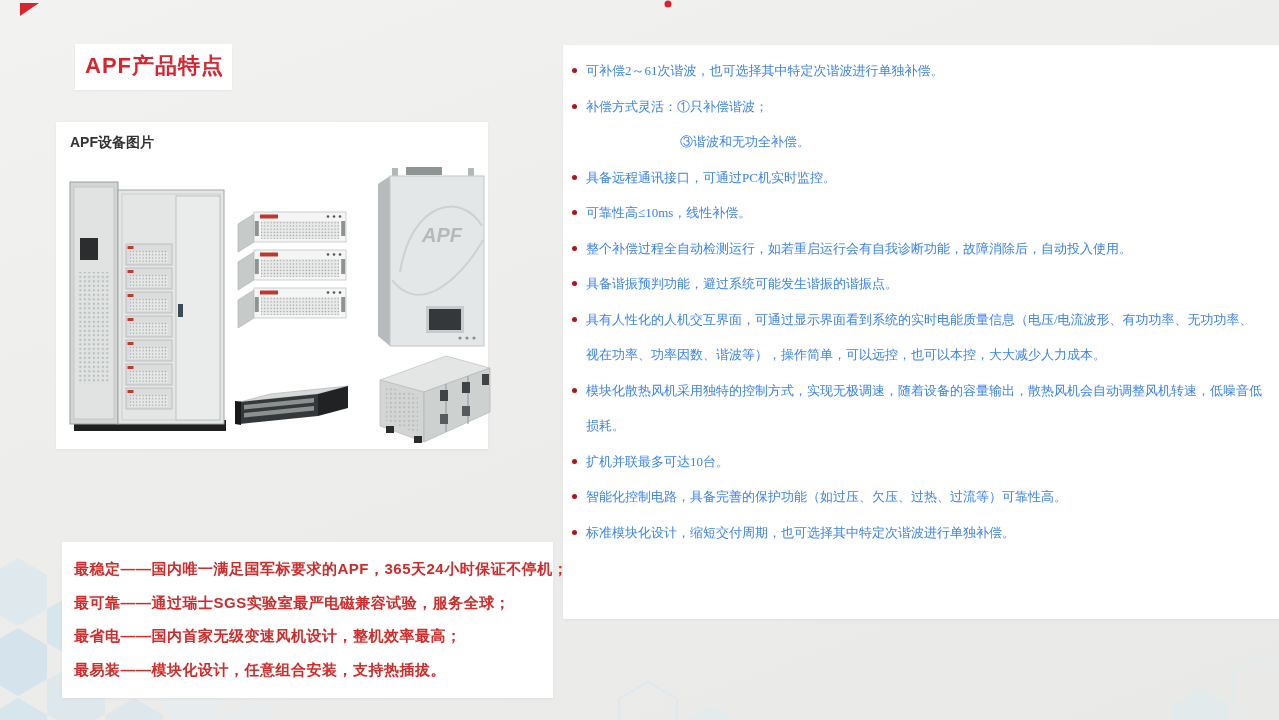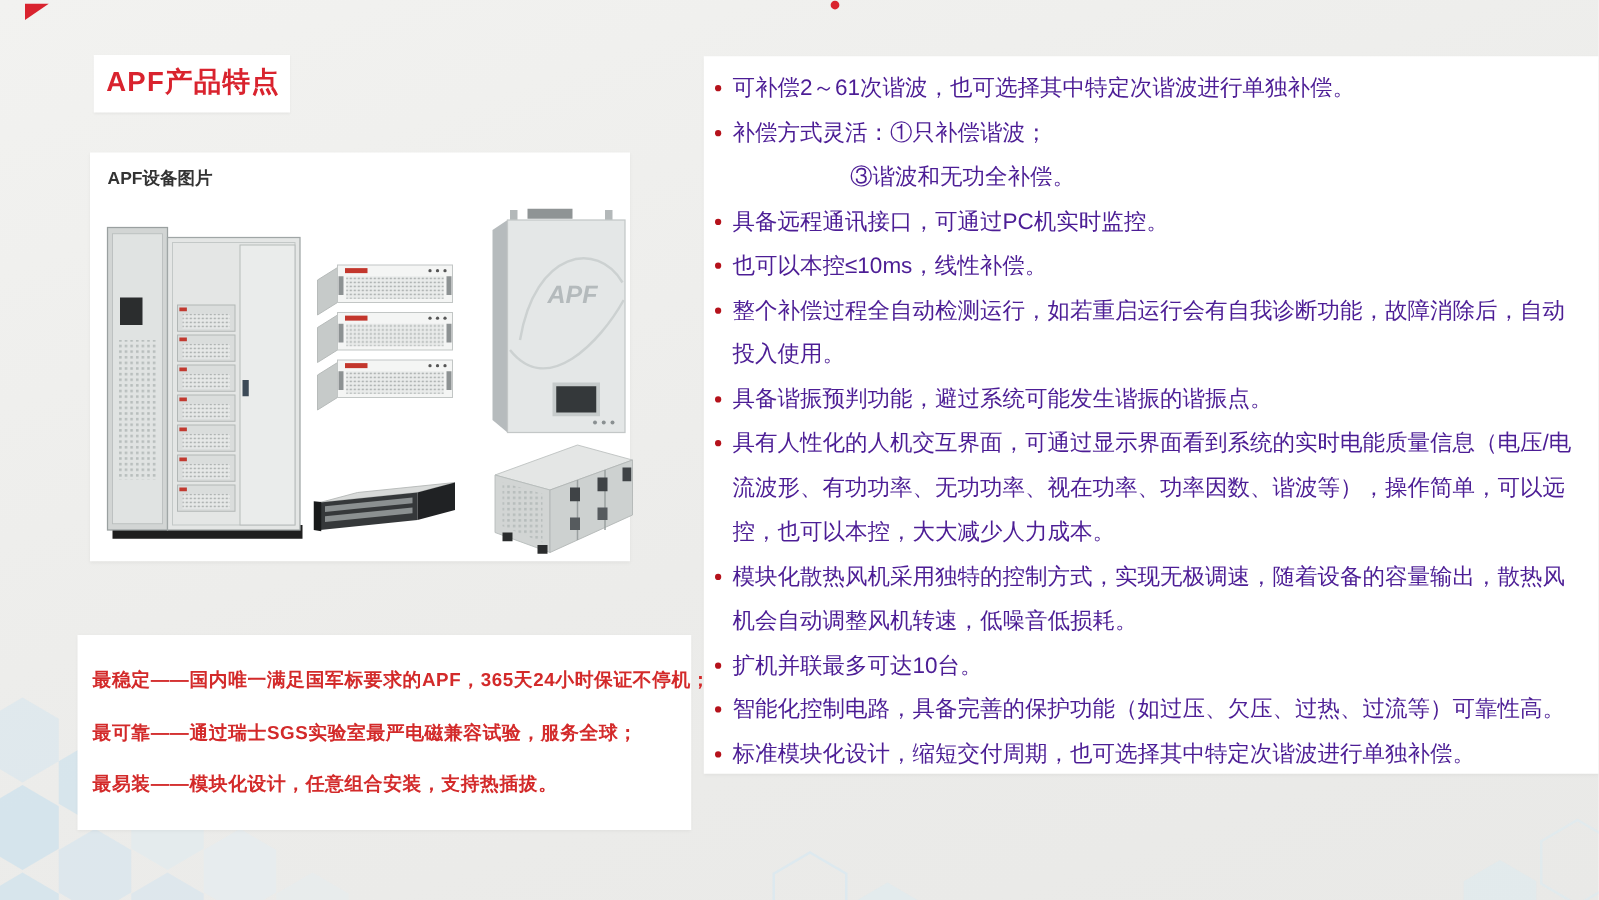--- a/index.html
+++ b/index.html
@@ -14,47 +14,47 @@
 
   .title-chip {
     position:absolute; left:75px; top:44px;
     background:#ffffff; padding:7px 8px 9px 10px;
     font-size:22px; font-weight:bold; color:#d9232e;
     letter-spacing:1px;
     box-shadow:0 1px 2px rgba(0,0,0,0.05);
   }
 
   .image-panel {
-    position:absolute; left:72px; top:122px; width:432px; height:327px;
+    position:absolute; left:56px; top:122px; width:432px; height:327px;
     background:#ffffff; box-shadow:0 1px 3px rgba(0,0,0,0.05);
   }
   .image-panel .label {
     position:absolute; left:14px; top:12px;
     font-size:14px; font-weight:bold; color:#333333;
   }
   .equip-svg { position:absolute; left:0; top:0; width:447px; height:327px; }
 
   .features-panel {
     position:absolute; left:563px; top:45px; width:716px; height:574px;
     background:#ffffff; padding:8px 14px 0 2px;
     box-shadow:0 1px 3px rgba(0,0,0,0.05);
   }
   .feature-row { display:flex; align-items:flex-start; }
   .feature-row .ftext {
-    font-size:18px; color:#4c1d95; line-height:35.5px; flex:1;
+    font-size:13px; color:#3b82f6; line-height:35.5px; flex:1;font-family:Liberation Serif, serif;
   }
   .bullet-dot {
     flex:none; width:5px; height:5px; border-radius:50%;
     background:#b5121b; margin:15px 9px 0 7px;
   }
   .feature-row.sub { padding-left:115px; }
   .feature-row.sub .ftext { }
 
   .highlight-box {
-    position:absolute; left:62px; top:508px; width:491px; height:156px;
+    position:absolute; left:62px; top:542px; width:491px; height:156px;
     background:#ffffff; box-shadow:0 1px 3px rgba(0,0,0,0.05);
     display:flex; flex-direction:column; justify-content:space-evenly;
     padding:4px 12px;
   }
   .hl-line {
     font-size:15px; font-weight:bold; color:#d32a2a; letter-spacing:0.5px;
     white-space:nowrap;
   }
 </style>
 </head>
@@ -201,21 +201,21 @@
   </div>
   <div class="feature-row sub">
     <span class="ftext">③谐波和无功全补偿。</span>
   </div>
   <div class="feature-row">
     <span class="bullet-dot"></span>
     <span class="ftext">具备远程通讯接口，可通过PC机实时监控。</span>
   </div>
   <div class="feature-row">
     <span class="bullet-dot"></span>
-    <span class="ftext">也可以本控≤10ms，线性补偿。</span>
+    <span class="ftext">可靠性高≤10ms，线性补偿。</span>
   </div>
   <div class="feature-row">
     <span class="bullet-dot"></span>
     <span class="ftext">整个补偿过程全自动检测运行，如若重启运行会有自我诊断功能，故障消除后，自动投入使用。</span>
   </div>
   <div class="feature-row">
     <span class="bullet-dot"></span>
     <span class="ftext">具备谐振预判功能，避过系统可能发生谐振的谐振点。</span>
   </div>
   <div class="feature-row">
@@ -236,14 +236,15 @@
   </div>
   <div class="feature-row">
     <span class="bullet-dot"></span>
     <span class="ftext">标准模块化设计，缩短交付周期，也可选择其中特定次谐波进行单独补偿。</span>
   </div>
 </div>
 
 <div class="highlight-box">
   <div class="hl-line">最稳定——国内唯一满足国军标要求的APF，365天24小时保证不停机；</div>
   <div class="hl-line">最可靠——通过瑞士SGS实验室最严电磁兼容试验，服务全球；</div>
+  <div class="hl-line">最省电——国内首家无级变速风机设计，整机效率最高；</div>
   <div class="hl-line">最易装——模块化设计，任意组合安装，支持热插拔。</div>
 </div>
 
 </body></html>

